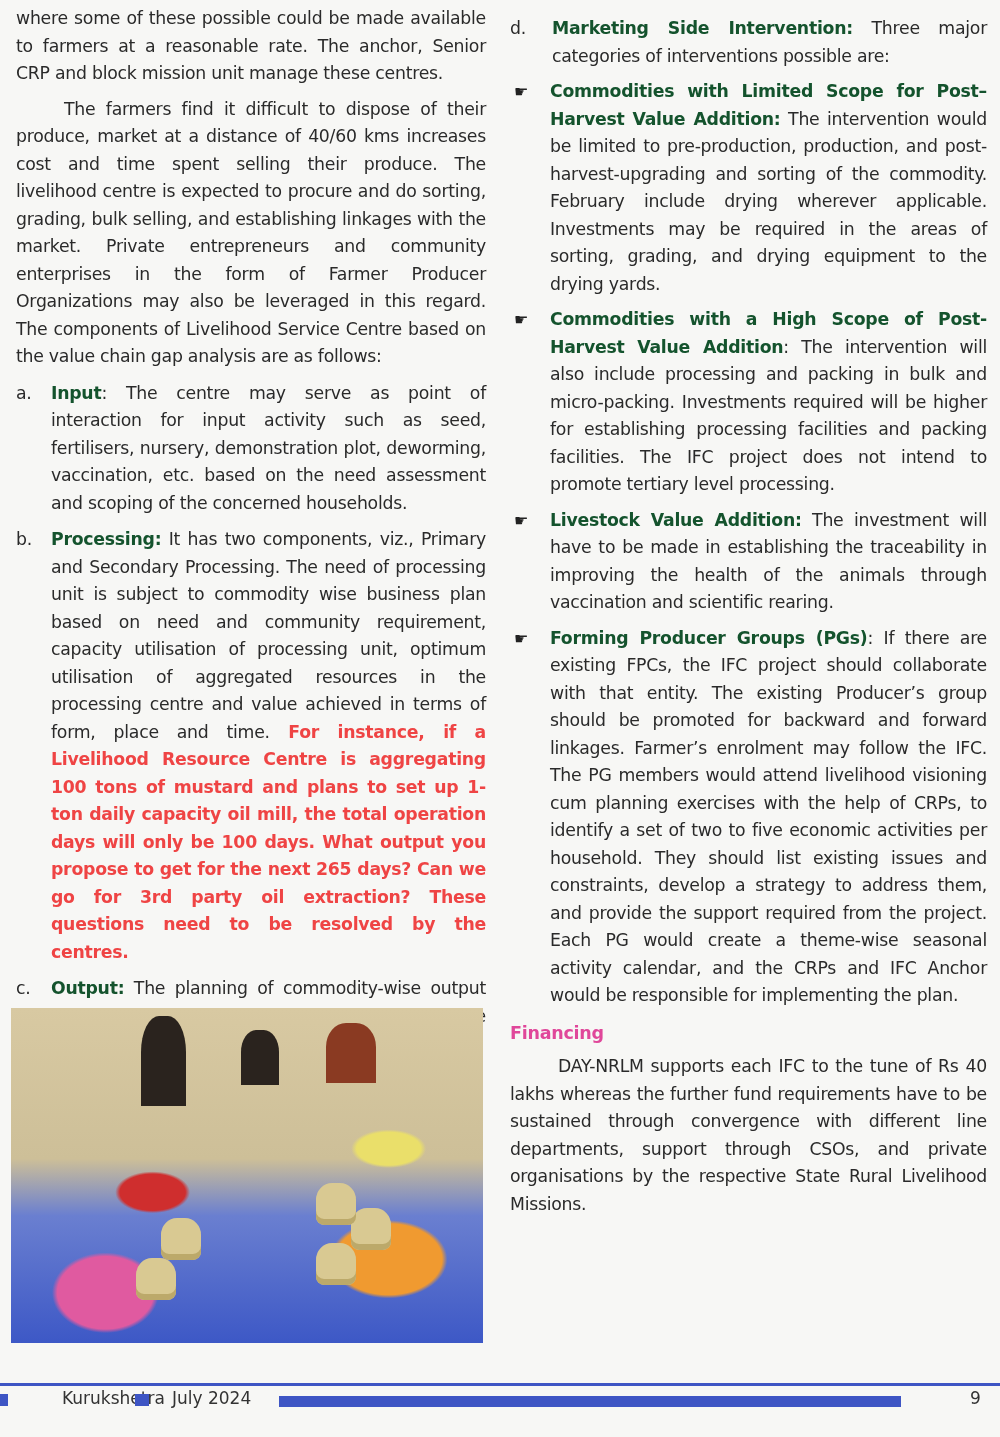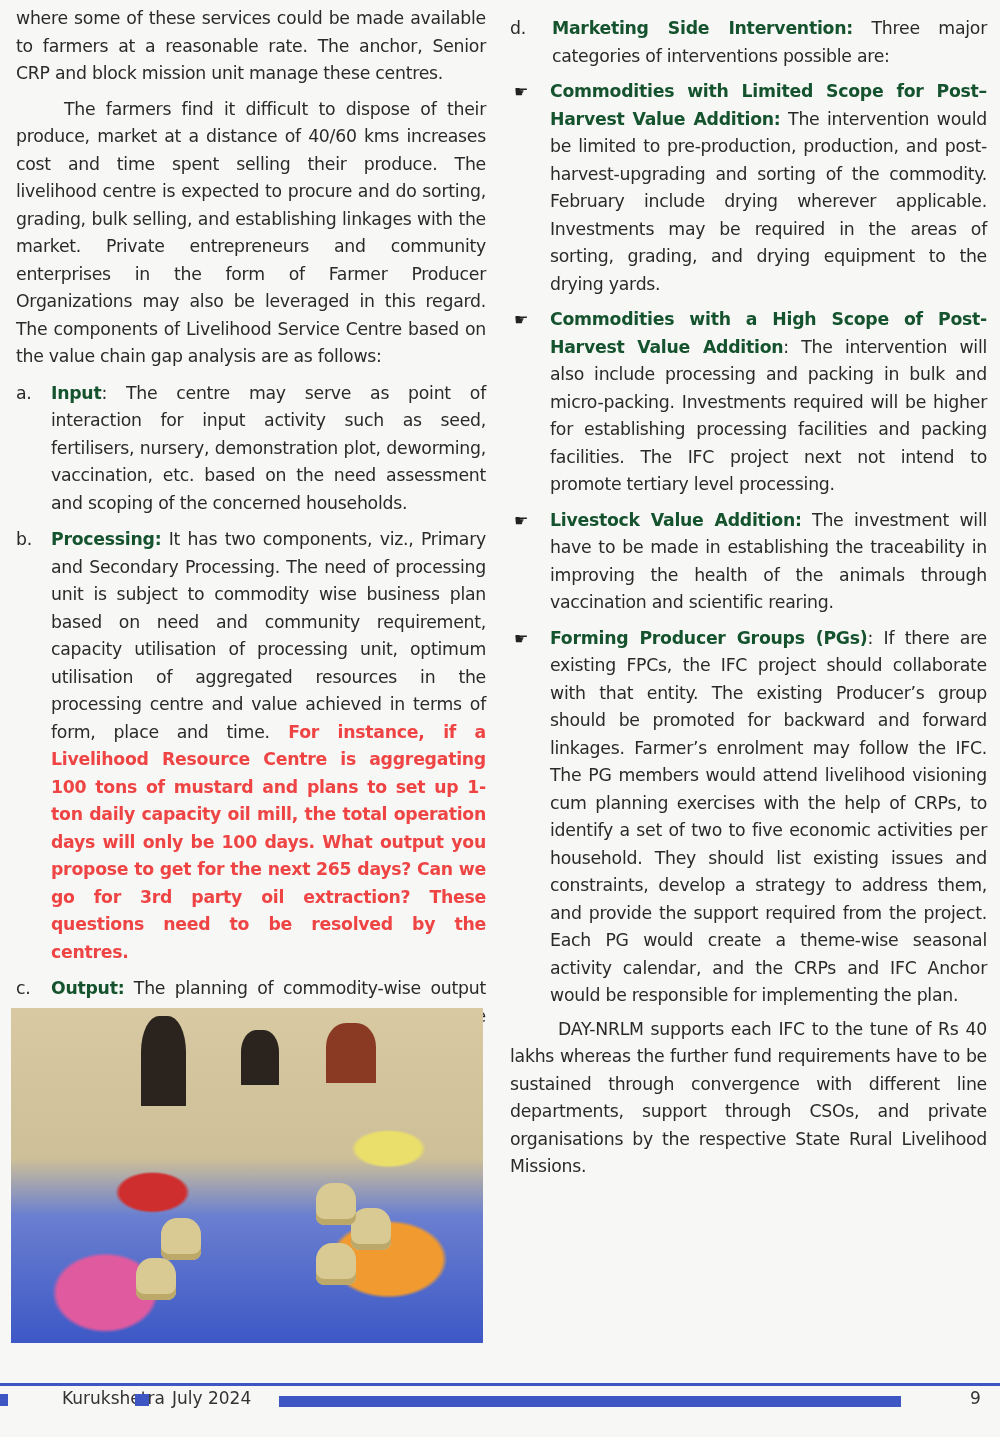--- a/index.html
+++ b/index.html
@@ -36,21 +36,21 @@
   .photo .basket { position: absolute; width: 40px; height: 42px; background: #d9c992; border-radius: 40% 40% 20% 20%; box-shadow: inset 0 -6px 0 #bca96a; }
   .footer-line { position: absolute; left: 0; top: 1383px; width: 1000px; height: 3px; background: #3e55c4; }
   .foot { position: absolute; top: 1388px; font-size: 17px; color: #333; font-family: "DejaVu Sans", sans-serif; }
   .sq { position: absolute; width: 14px; height: 12px; background: #3e55c4; }
   .bar { position: absolute; left: 279px; top: 1396px; width: 622px; height: 11px; background: #3e55c4; }
 </style>
 </head>
 <body>
 
 <div class="col left">
-  <p>where some of these services could be made available to farmers at a reasonable rate. The anchor, Senior CRP and block mission unit manage these centres.</p>
+  <p>where some of these possible could be made available to farmers at a reasonable rate. The anchor, Senior CRP and block mission unit manage these centres.</p>
   <p class="indent gap">The farmers find it difficult to dispose of their produce, market at a distance of 40/60 kms increases cost and time spent selling their produce. The livelihood centre is expected to procure and do sorting, grading, bulk selling, and establishing linkages with the market. Private entrepreneurs and community enterprises in the form of Farmer Producer Organizations may also be leveraged in this regard. The components of Livelihood Service Centre based on the value chain gap analysis are as follows:</p>
 
   <p class="item">
     <span class="marker">a.</span>
     <b>Input</b><span>: </span><span>The centre may serve as point of interaction for input activity such as seed, fertilisers, nursery, demonstration plot, deworming, vaccination, etc. based on the need assessment and scoping of the concerned households.</span>
   </p>
 
   <p class="item">
     <span class="marker">b.</span>
     <b>Processing:</b><span> </span><span>It has two components, viz., Primary and Secondary Processing. The need of processing unit is subject to commodity wise business plan based on need and community requirement, capacity utilisation of processing unit, optimum utilisation of aggregated resources in the processing centre and value achieved in terms of form, place and time.</span><span class="muted"> For instance, if a Livelihood Resource Centre is aggregating 100 tons of mustard and plans to set up 1-ton daily capacity oil mill, the total operation days will only be 100 days. What output you propose to get for the next 265 days? Can we go for 3rd party oil extraction? These questions need to be resolved by the centres.</span>
@@ -80,33 +80,34 @@
     <b>Marketing Side Intervention:</b> <span>Three major categories of interventions possible are:</span>
   </p>
 
   <p class="bullet">
     <span class="hand">☛</span>
     <b>Commodities with Limited Scope for Post–Harvest Value Addition:</b> <span>The intervention would be limited to pre-production, production, and post-harvest-upgrading and sorting of the commodity. February include drying wherever applicable. Investments may be required in the areas of sorting, grading, and drying equipment to the drying yards.</span>
   </p>
 
   <p class="bullet">
     <span class="hand">☛</span>
-    <b>Commodities with a High Scope of Post-Harvest Value Addition</b><span>: The intervention will also include processing and packing in bulk and micro-packing. Investments required will be higher for establishing processing facilities and packing facilities. The IFC project next not intend to promote tertiary level processing.</span>
+    <b>Commodities with a High Scope of Post-Harvest Value Addition</b><span>: The intervention will also include processing and packing in bulk and micro-packing. Investments required will be higher for establishing processing facilities and packing facilities. The IFC project does not intend to promote tertiary level processing.</span>
   </p>
 
   <p class="bullet">
     <span class="hand">☛</span>
     <b>Livestock Value Addition:</b> <span>The investment will have to be made in establishing the traceability in improving the health of the animals through vaccination and scientific rearing.</span>
   </p>
 
   <p class="bullet">
     <span class="hand">☛</span>
     <b>Forming Producer Groups (PGs)</b><span>: If there are existing FPCs, the IFC project should collaborate with that entity. The existing Producer’s group should be promoted for backward and forward linkages. Farmer’s enrolment may follow the IFC. The PG members would attend livelihood visioning cum planning exercises with the help of CRPs, to identify a set of two to five economic activities per household. They should list existing issues and constraints, develop a strategy to address them, and provide the support required from the project. Each PG would create a theme-wise seasonal activity calendar, and the CRPs and IFC Anchor would be responsible for implementing the plan.</span>
   </p>
 
+  <p class="pink">Financing</p>
   <p class="indent" style="margin-top:6px;">DAY-NRLM supports each IFC to the tune of Rs 40 lakhs whereas the further fund requirements have to be sustained through convergence with different line departments, support through CSOs, and private organisations by the respective State Rural Livelihood Missions.</p>
 </div>
 
 <div class="footer-line"></div>
 <div class="sq" style="left:0;top:1394px;width:8px;"></div>
 <span class="foot" style="left:22px;margin-left:40px;">Kurukshetra</span>
 <div class="sq" style="left:135px;top:1394px;"></div>
 <span class="foot" style="left:172px;">July 2024</span>
 <div class="bar"></div>
 <span class="foot" style="left:970px;">9</span>

